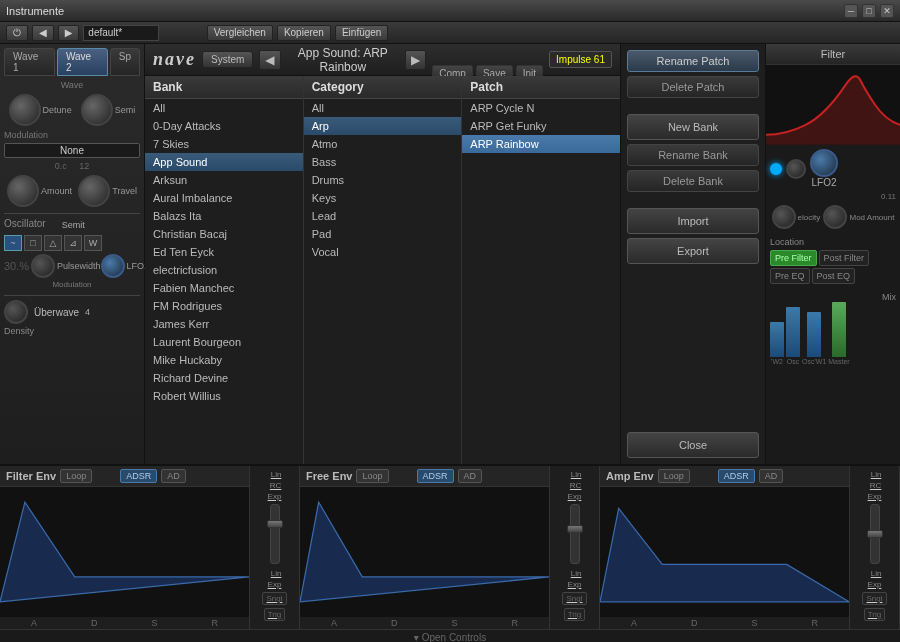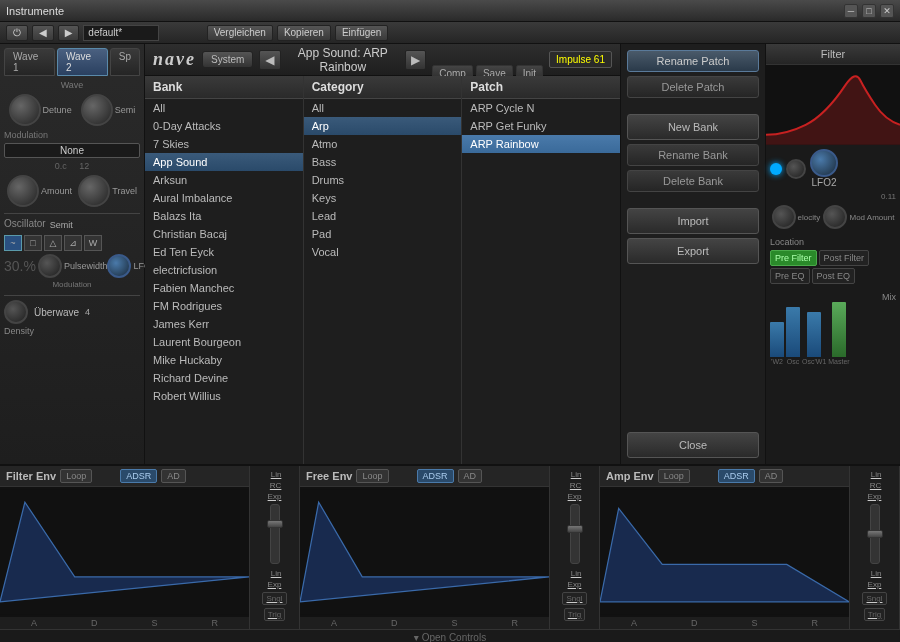--- a/index.html
+++ b/index.html
@@ -641,34 +641,34 @@
         <div class="knob"></div>
         <span class="knob-label">Amount</span>
       </div>
       <div class="knob-group">
         <div class="knob"></div>
         <span class="knob-label">Travel</span>
       </div>
     </div>
 
     <div class="oscillator-section">
-      <div style="display:flex;align-items:center;gap:4px;text-align:center;">
+      <div style="display:flex;align-items:center;gap:16px;text-align:center;">
         <span class="section-title">Oscillator</span>
         <span style="font-size:9px;color:#aaa;">Semit</span>
       </div>
       <div class="osc-shapes">
         <div class="osc-shape active">~</div>
         <div class="osc-shape">□</div>
         <div class="osc-shape">△</div>
         <div class="osc-shape">⊿</div>
         <div class="osc-shape">W</div>
       </div>
       <div class="knob-row" style="margin:2px 0;">
         <div class="knob-group">
-          <div style="font-size:14px;color:#555;">30.%</div>
+          <div style="font-size:11px;color:#555;">30.%</div>
           <div class="knob-sm"></div>
           <span class="knob-label">Pulsewidth</span>
         </div>
         <div class="knob-group">
           <div class="knob-sm" style="background:radial-gradient(circle at 35% 35%,#4a7aaa,#1a2a3a);border-color:#3a5a8a;"></div>
           <span class="knob-label">LFO1</span>
         </div>
       </div>
       <div style="font-size:8px;color:#777;text-align:center;">Modulation</div>
     </div>

